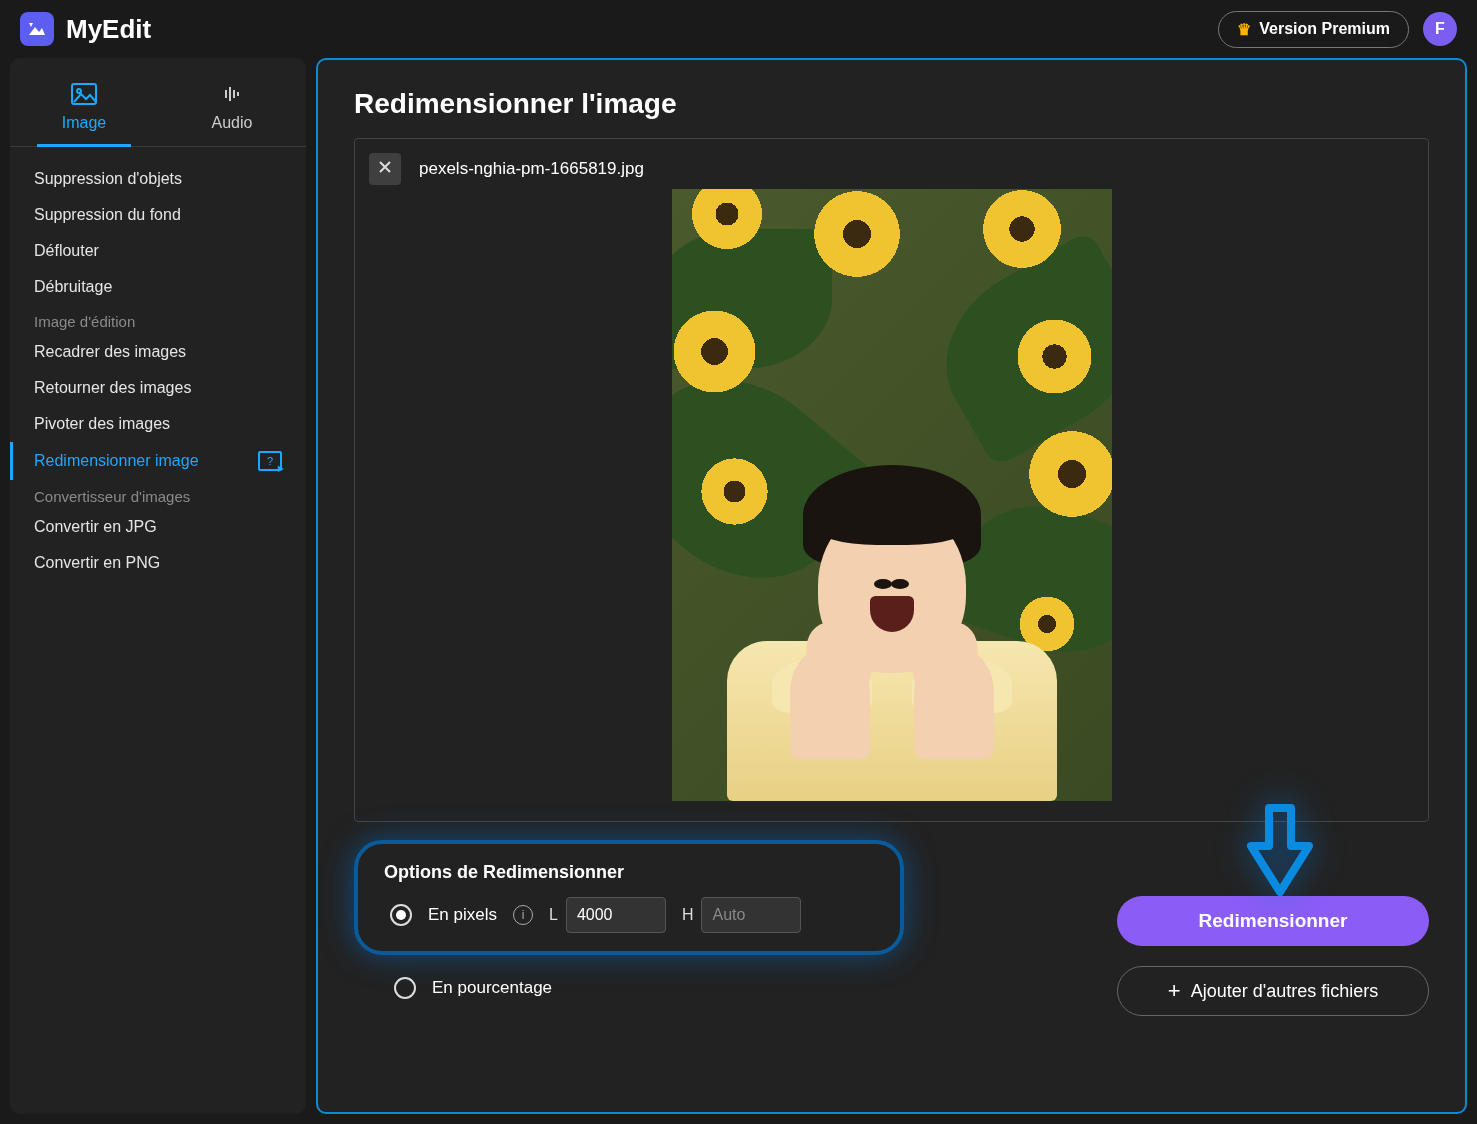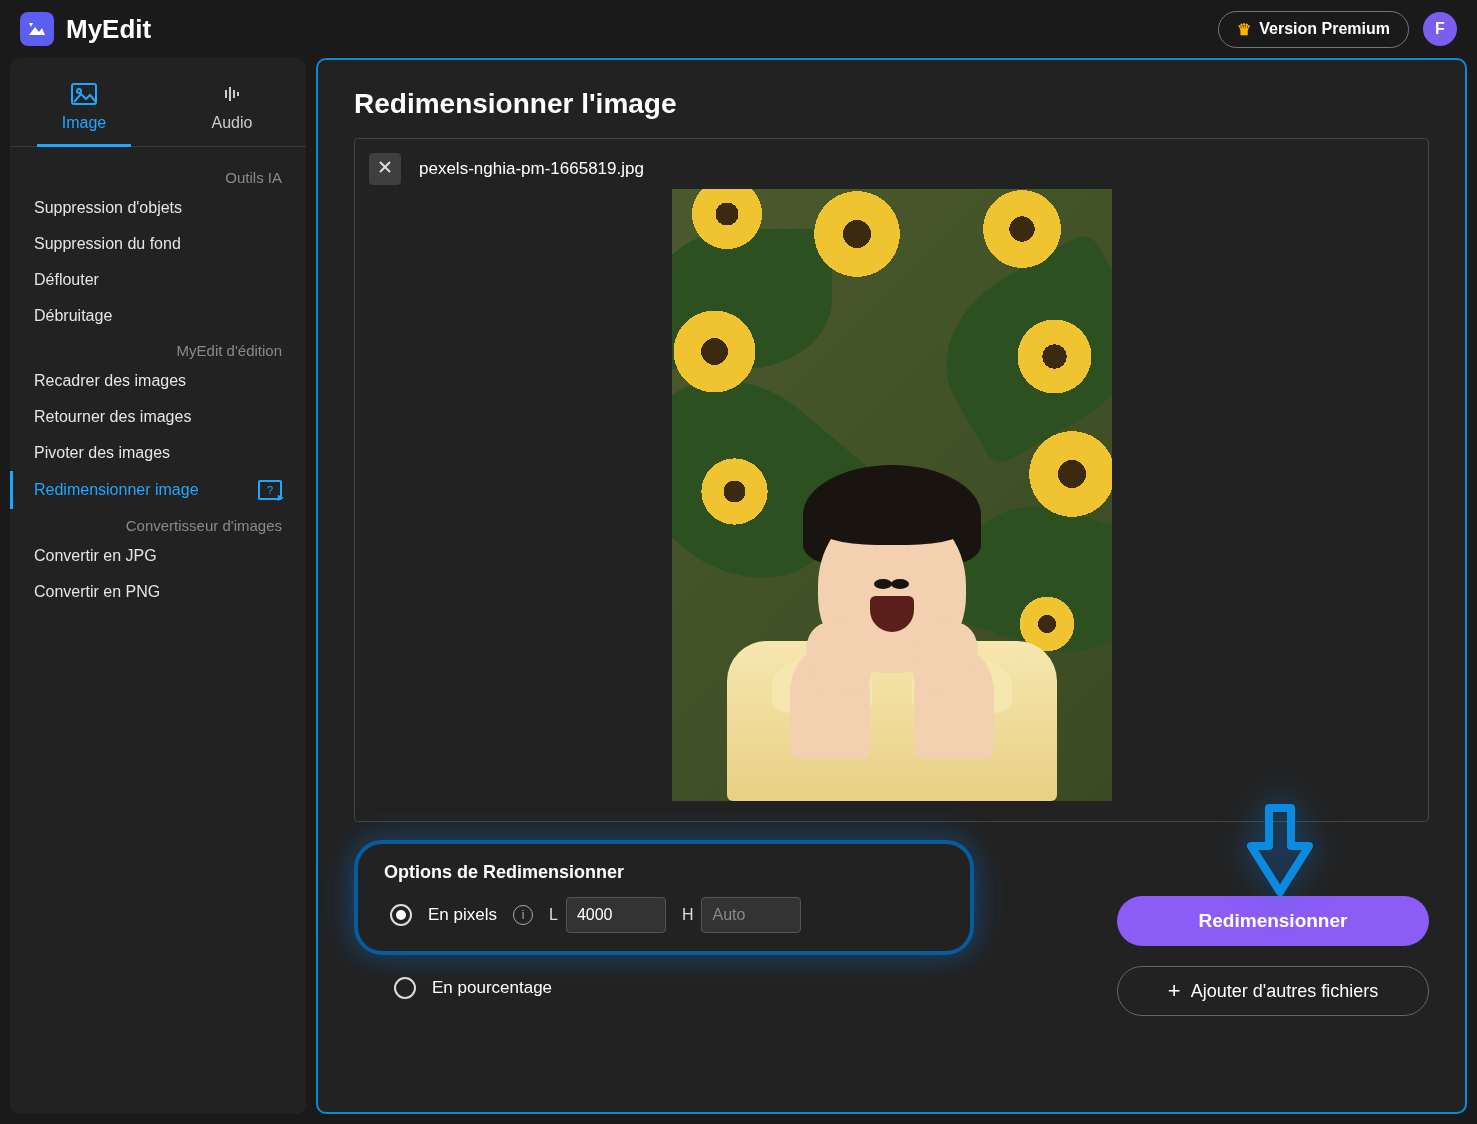--- a/index.html
+++ b/index.html
@@ -46,21 +46,21 @@
   display: flex; align-items: center; justify-content: center;
   color: #fff; font-weight: 600; font-size: 16px;
   cursor: pointer;
 }
 .layout { display: flex; height: calc(100% - 58px); gap: 10px; padding: 0 10px 10px 10px; }
 .sidebar {
   width: 296px;
   background: #222;
   border-radius: 10px;
   padding: 12px 0;
-  display: flex; flex-direction: column; text-align: right;
+  display: flex; flex-direction: column;
 }
 .tabs { display: flex; border-bottom: 1px solid #3a3a3a; }
 .tab {
   flex: 1;
   display: flex; flex-direction: column; align-items: center; gap: 6px;
   padding: 10px 0 14px 0;
   cursor: pointer;
   color: #ccc;
   font-size: 16px;
   position: relative;
@@ -241,21 +241,21 @@
 .dims-orig { color: #9a9a9a; }
 .dims-arrow { color: #9a9a9a; }
 .dims-new { color: #1ea7ff; }
 
 .lower { display: flex; align-items: flex-start; justify-content: space-between; margin-top: 18px; gap: 20px; }
 .options-box {
   border: 4px solid #0a5b9c;
   border-radius: 28px;
   box-shadow: 0 0 30px rgba(10, 110, 200, .55);
   padding: 18px 40px 18px 26px;
-  width: 620px;
+  width: 550px;
 }
 .options-title { font-size: 18px; font-weight: 700; color: #fff; margin-bottom: 14px; }
 .radio-row { display: flex; align-items: center; gap: 16px; margin-left: 6px; }
 .radio {
   width: 22px; height: 22px;
   border: 2px solid #ddd;
   border-radius: 50%;
   display: flex; align-items: center; justify-content: center;
   cursor: pointer;
 }
@@ -359,35 +359,34 @@
       <div class="tab">
         <span class="tab-icon">
           <svg width="28" height="24" viewBox="0 0 28 24" fill="none" stroke="#ccc" stroke-width="2">
               <path d="M4 12v0M8 8v8M12 5v14M16 8v8M20 10v4M24 12v0"></path>
             </svg>
         </span>
         <span>Audio</span>
       </div>
     </div>
     <div class="sidebar-body">
-      <div class="section-title">Outils IA</div>
       <div class="side-item">
           <span>Suppression d'objets</span>
         </div>
       <div class="side-item">
           <span>Suppression du fond</span>
         </div>
       <div class="side-item">
           <span>Déflouter</span>
         </div>
       <div class="side-item">
           <span>Débruitage</span>
         </div>
 
-      <div class="section-title">MyEdit d'édition</div>
+      <div class="section-title">Image d'édition</div>
       <div class="side-item">
           <span>Recadrer des images</span>
         </div>
       <div class="side-item">
           <span>Retourner des images</span>
         </div>
       <div class="side-item">
           <span>Pivoter des images</span>
         </div>
       <div class="side-item active">

